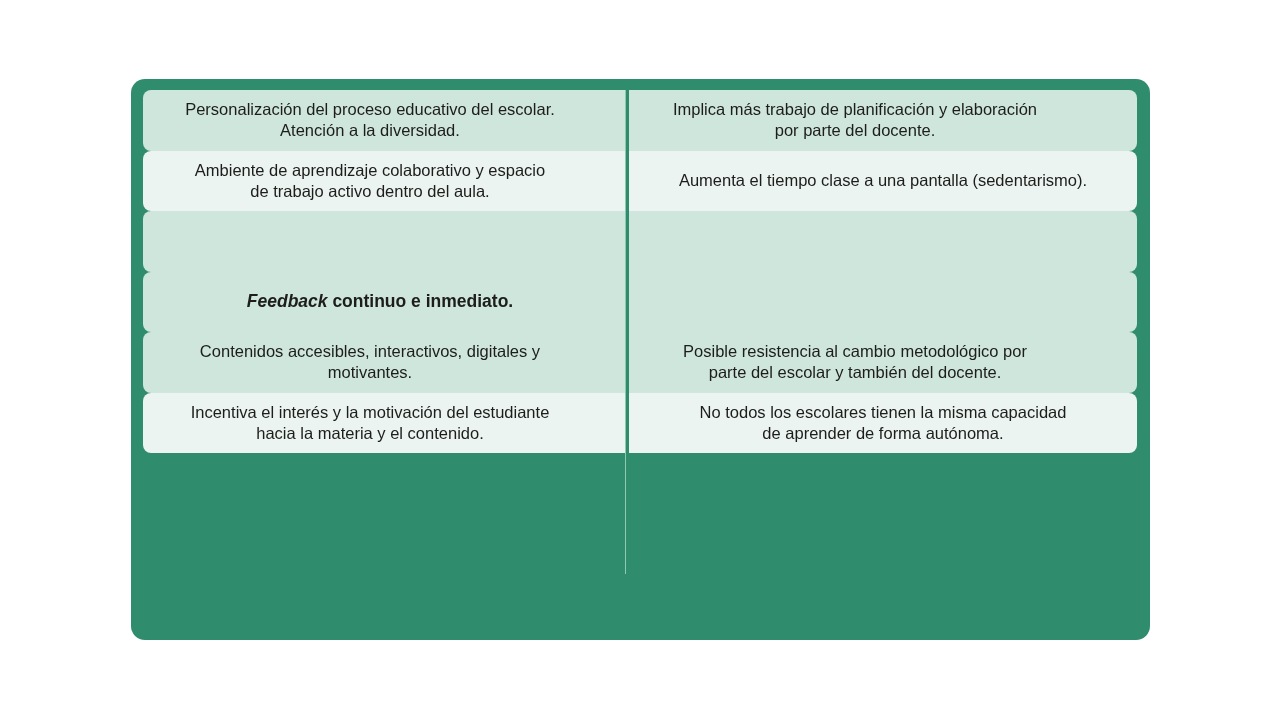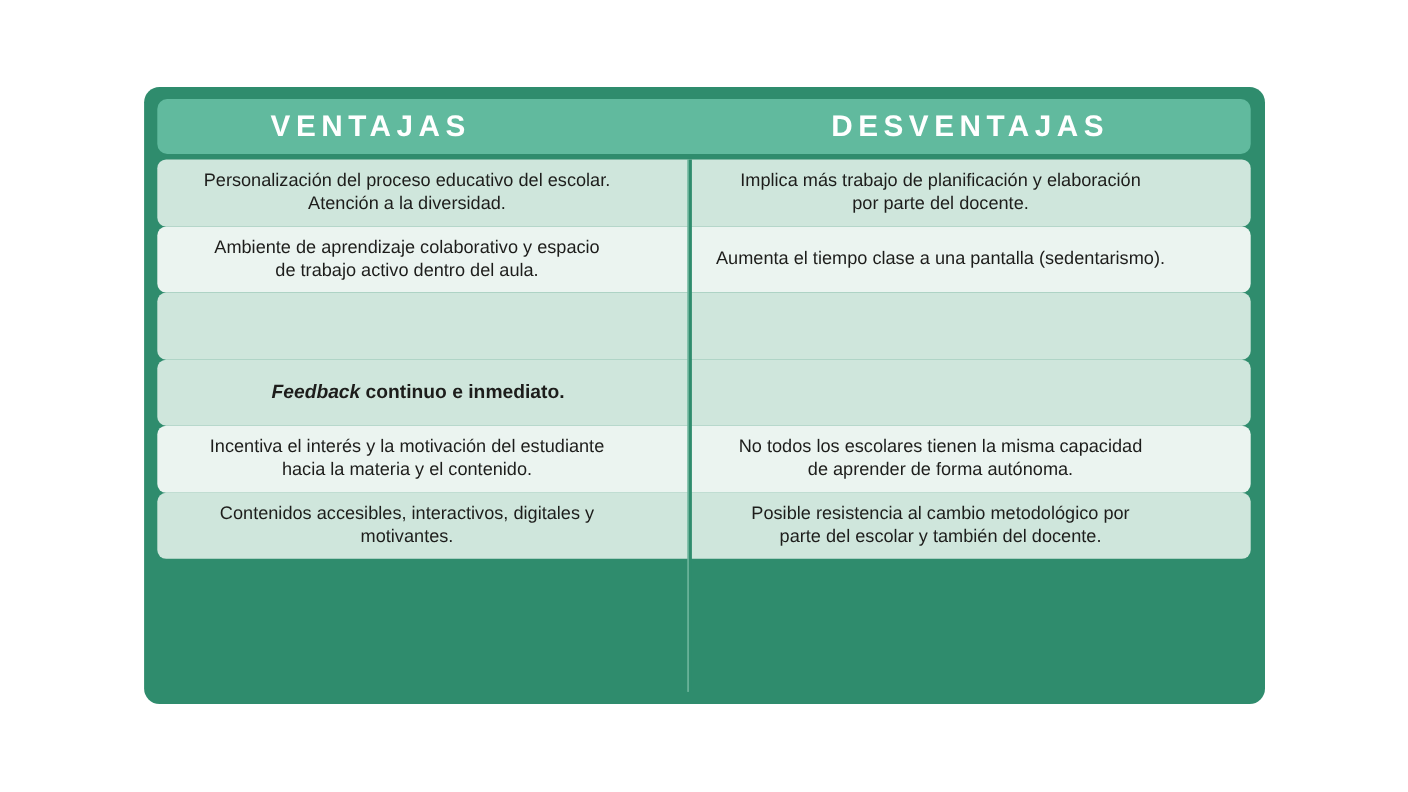--- a/index.html
+++ b/index.html
@@ -45,21 +45,21 @@
     display: flex;
     flex-direction: column;
   }
   .row {
     height: 60.5px;
     display: flex;
     border-radius: 8px;
     overflow: hidden;
   }
   .row.dark  { background: #cfe6dc; }
-  .row.light { background: #ebf4f0; }
+  .row.light { background: #ebf4f0; justify-content: space-between; }
   .cell {
     display: flex;
     align-items: center;
     justify-content: center;
     text-align: center;
     color: #1d1d1b;
     font-size: 16.5px;
     line-height: 21px;
   }
   .cell.ventaja    { width: 454px; }
@@ -75,28 +75,20 @@
     width: 4px;
     background: #2f8c6d;
     border-left: 1px solid #8ec9b3;
     z-index: 5;
   }
 </style>
 </head>
 <body>
 
 <div class="frame">
-  <div class="header-band">
-    <div class="header-cell left">
-      <span>VENTAJAS</span>
-    </div>
-    <div class="header-cell right">
-      <span>DESVENTAJAS</span>
-    </div>
-  </div>
   <div class="table-body" id="tbody">
     <div class="column-divider"></div>
   <div class="row dark">
         <div class="cell ventaja">
           <div class="cell-text">Personalización del proceso educativo del escolar.<br>Atención a la diversidad.</div>
         </div>
         <div class="cell spacer"></div>
         <div class="cell desventaja">
           <div class="cell-text">Implica más trabajo de planificación y elaboración<br>por parte del docente.</div>
         </div>
@@ -112,32 +104,32 @@
       </div>
       <div class="row dark">
         <div class="cell spacer"></div>
       </div>
       <div class="row dark">
         <div class="cell ventaja">
           <div class="cell-text bold"><em>Feedback</em> continuo e inmediato.</div>
         </div>
         <div class="cell spacer"></div>
       </div>
+      <div class="row dark">
+        <div class="cell ventaja">
+          <div class="cell-text">Contenidos accesibles, interactivos, digitales y<br>motivantes.</div>
+        </div>
+        <div class="cell spacer"></div>
+        <div class="cell desventaja">
+          <div class="cell-text">Posible resistencia al cambio metodológico por<br>parte del escolar y también del docente.</div>
+        </div>
+      </div>
       <div class="row light">
         <div class="cell ventaja">
           <div class="cell-text">Incentiva el interés y la motivación del estudiante<br>hacia la materia y el contenido.</div>
         </div>
         <div class="cell spacer"></div>
         <div class="cell desventaja">
           <div class="cell-text">No todos los escolares tienen la misma capacidad<br>de aprender de forma autónoma.</div>
         </div>
       </div>
-      <div class="row dark">
-        <div class="cell ventaja">
-          <div class="cell-text">Contenidos accesibles, interactivos, digitales y<br>motivantes.</div>
-        </div>
-        <div class="cell spacer"></div>
-        <div class="cell desventaja">
-          <div class="cell-text">Posible resistencia al cambio metodológico por<br>parte del escolar y también del docente.</div>
-        </div>
-      </div>
     </div>
 </div>
 
 </body></html>

